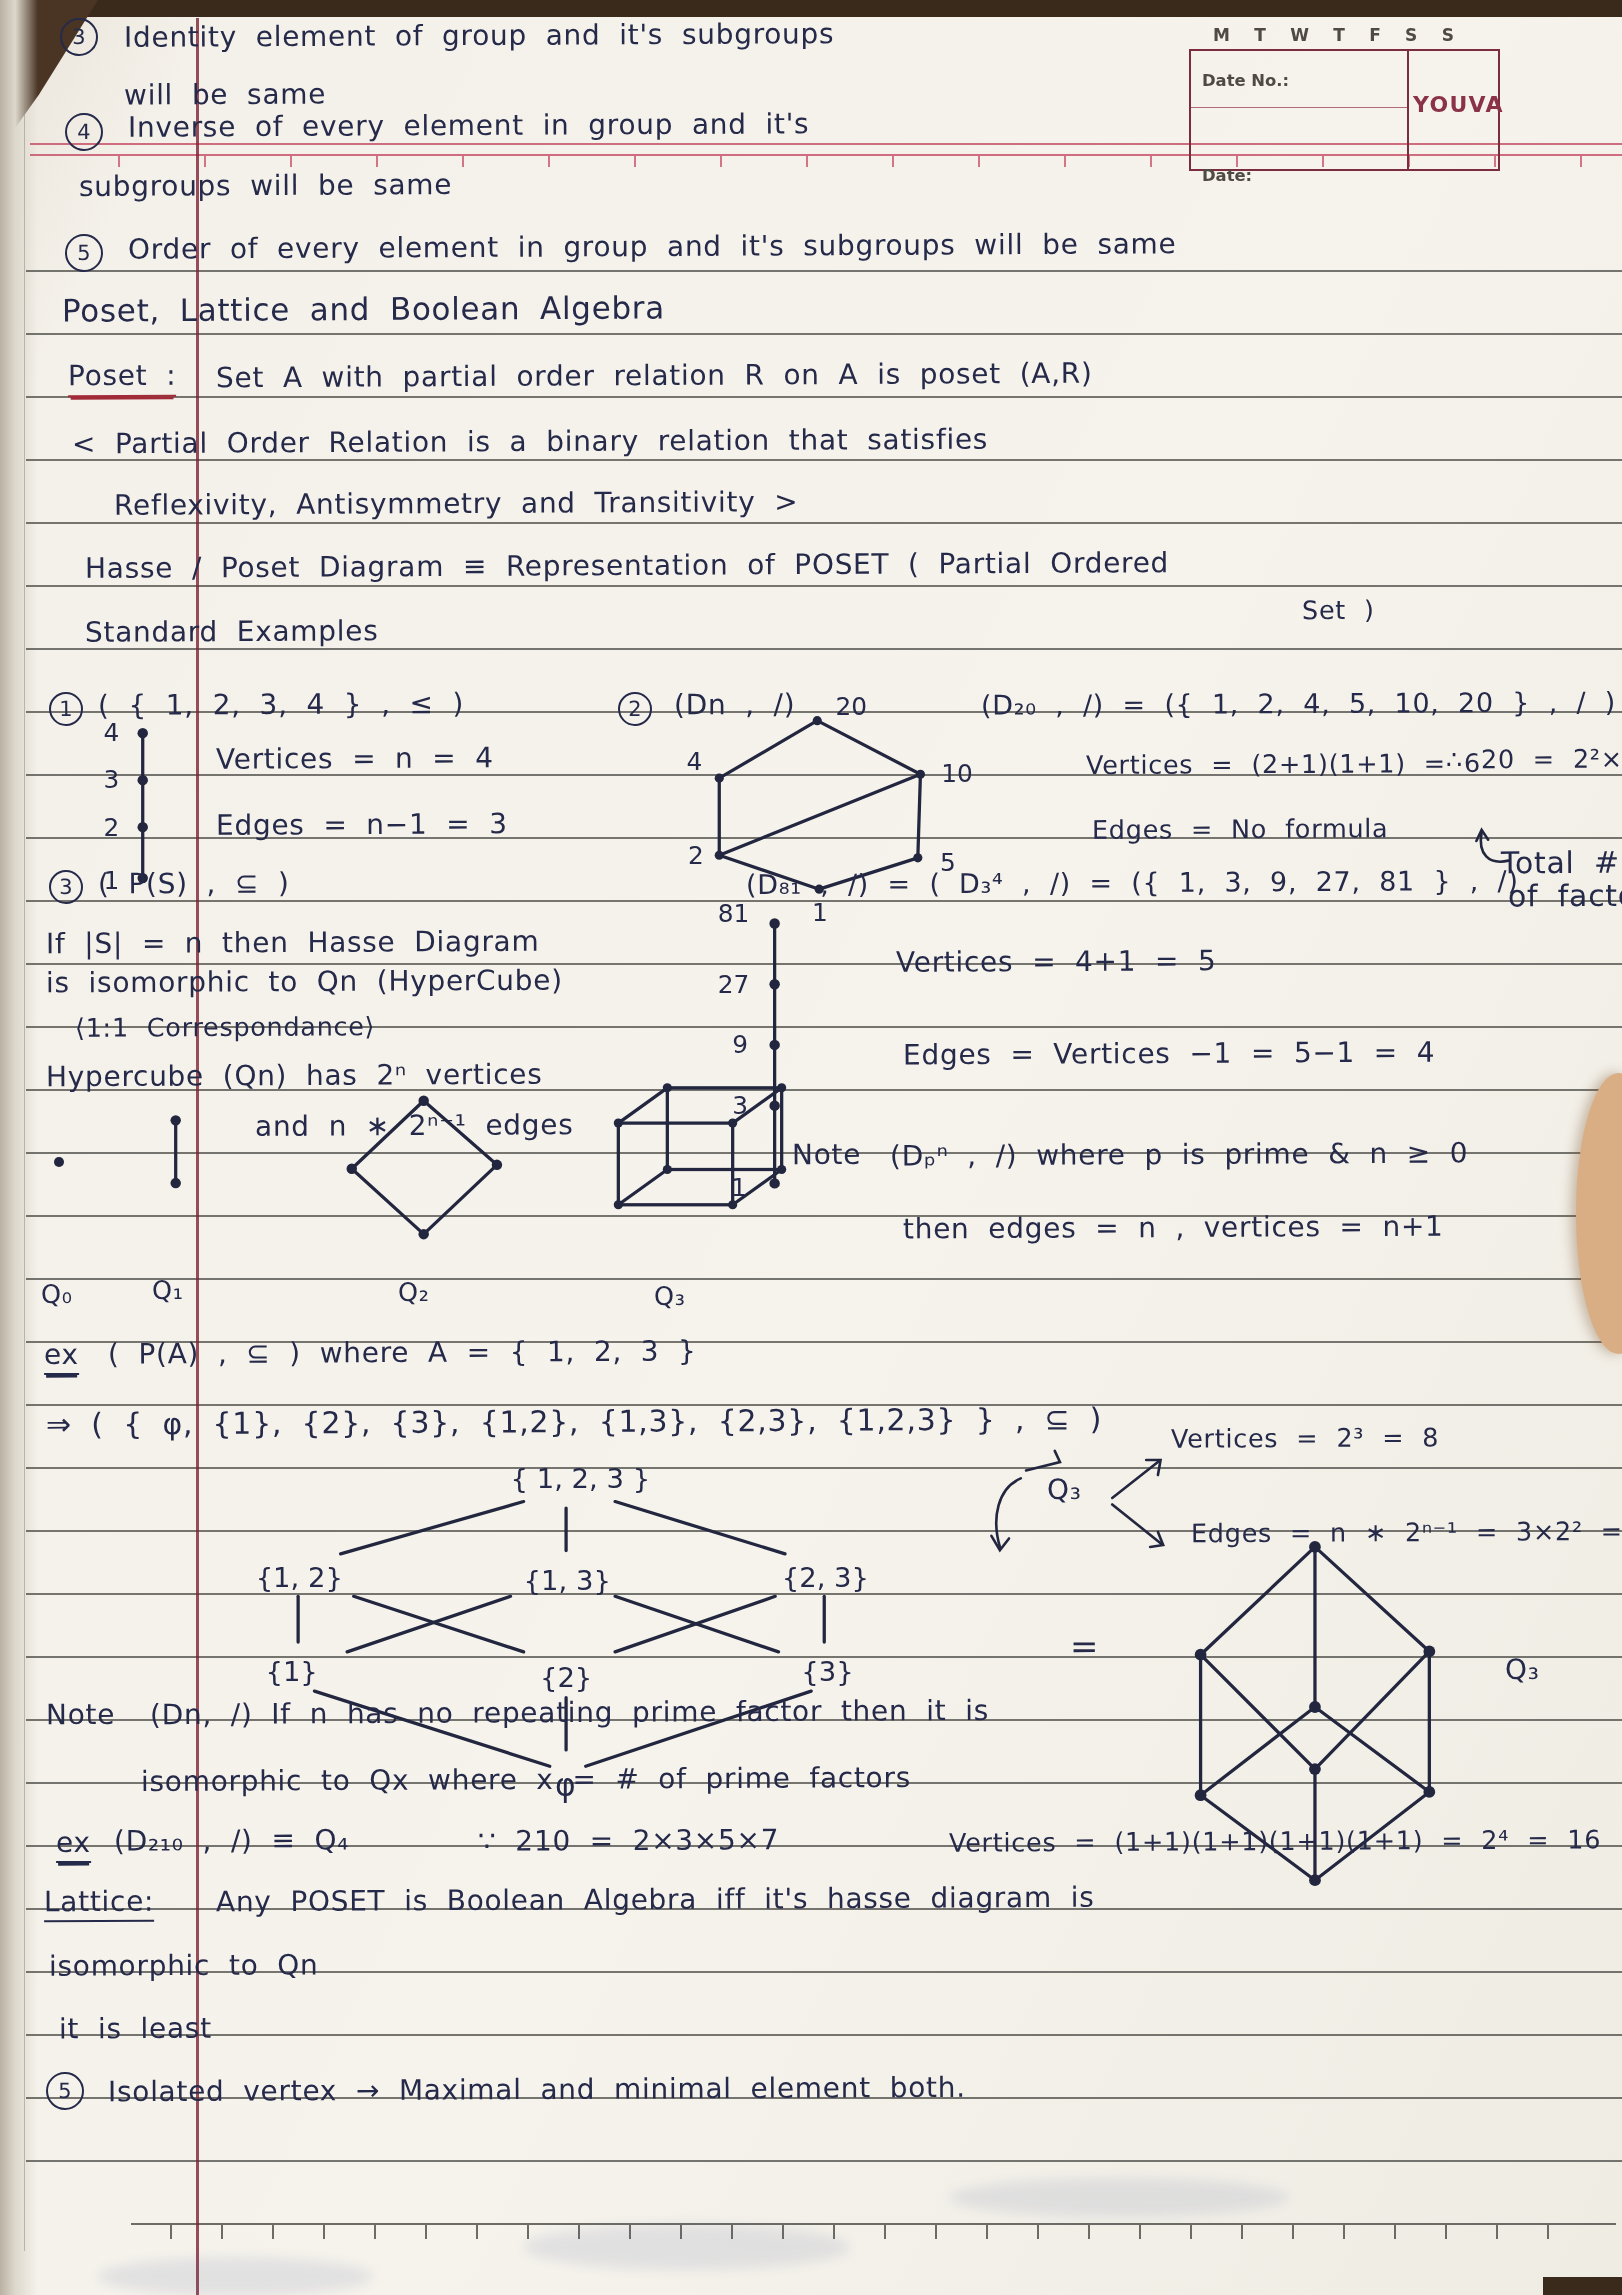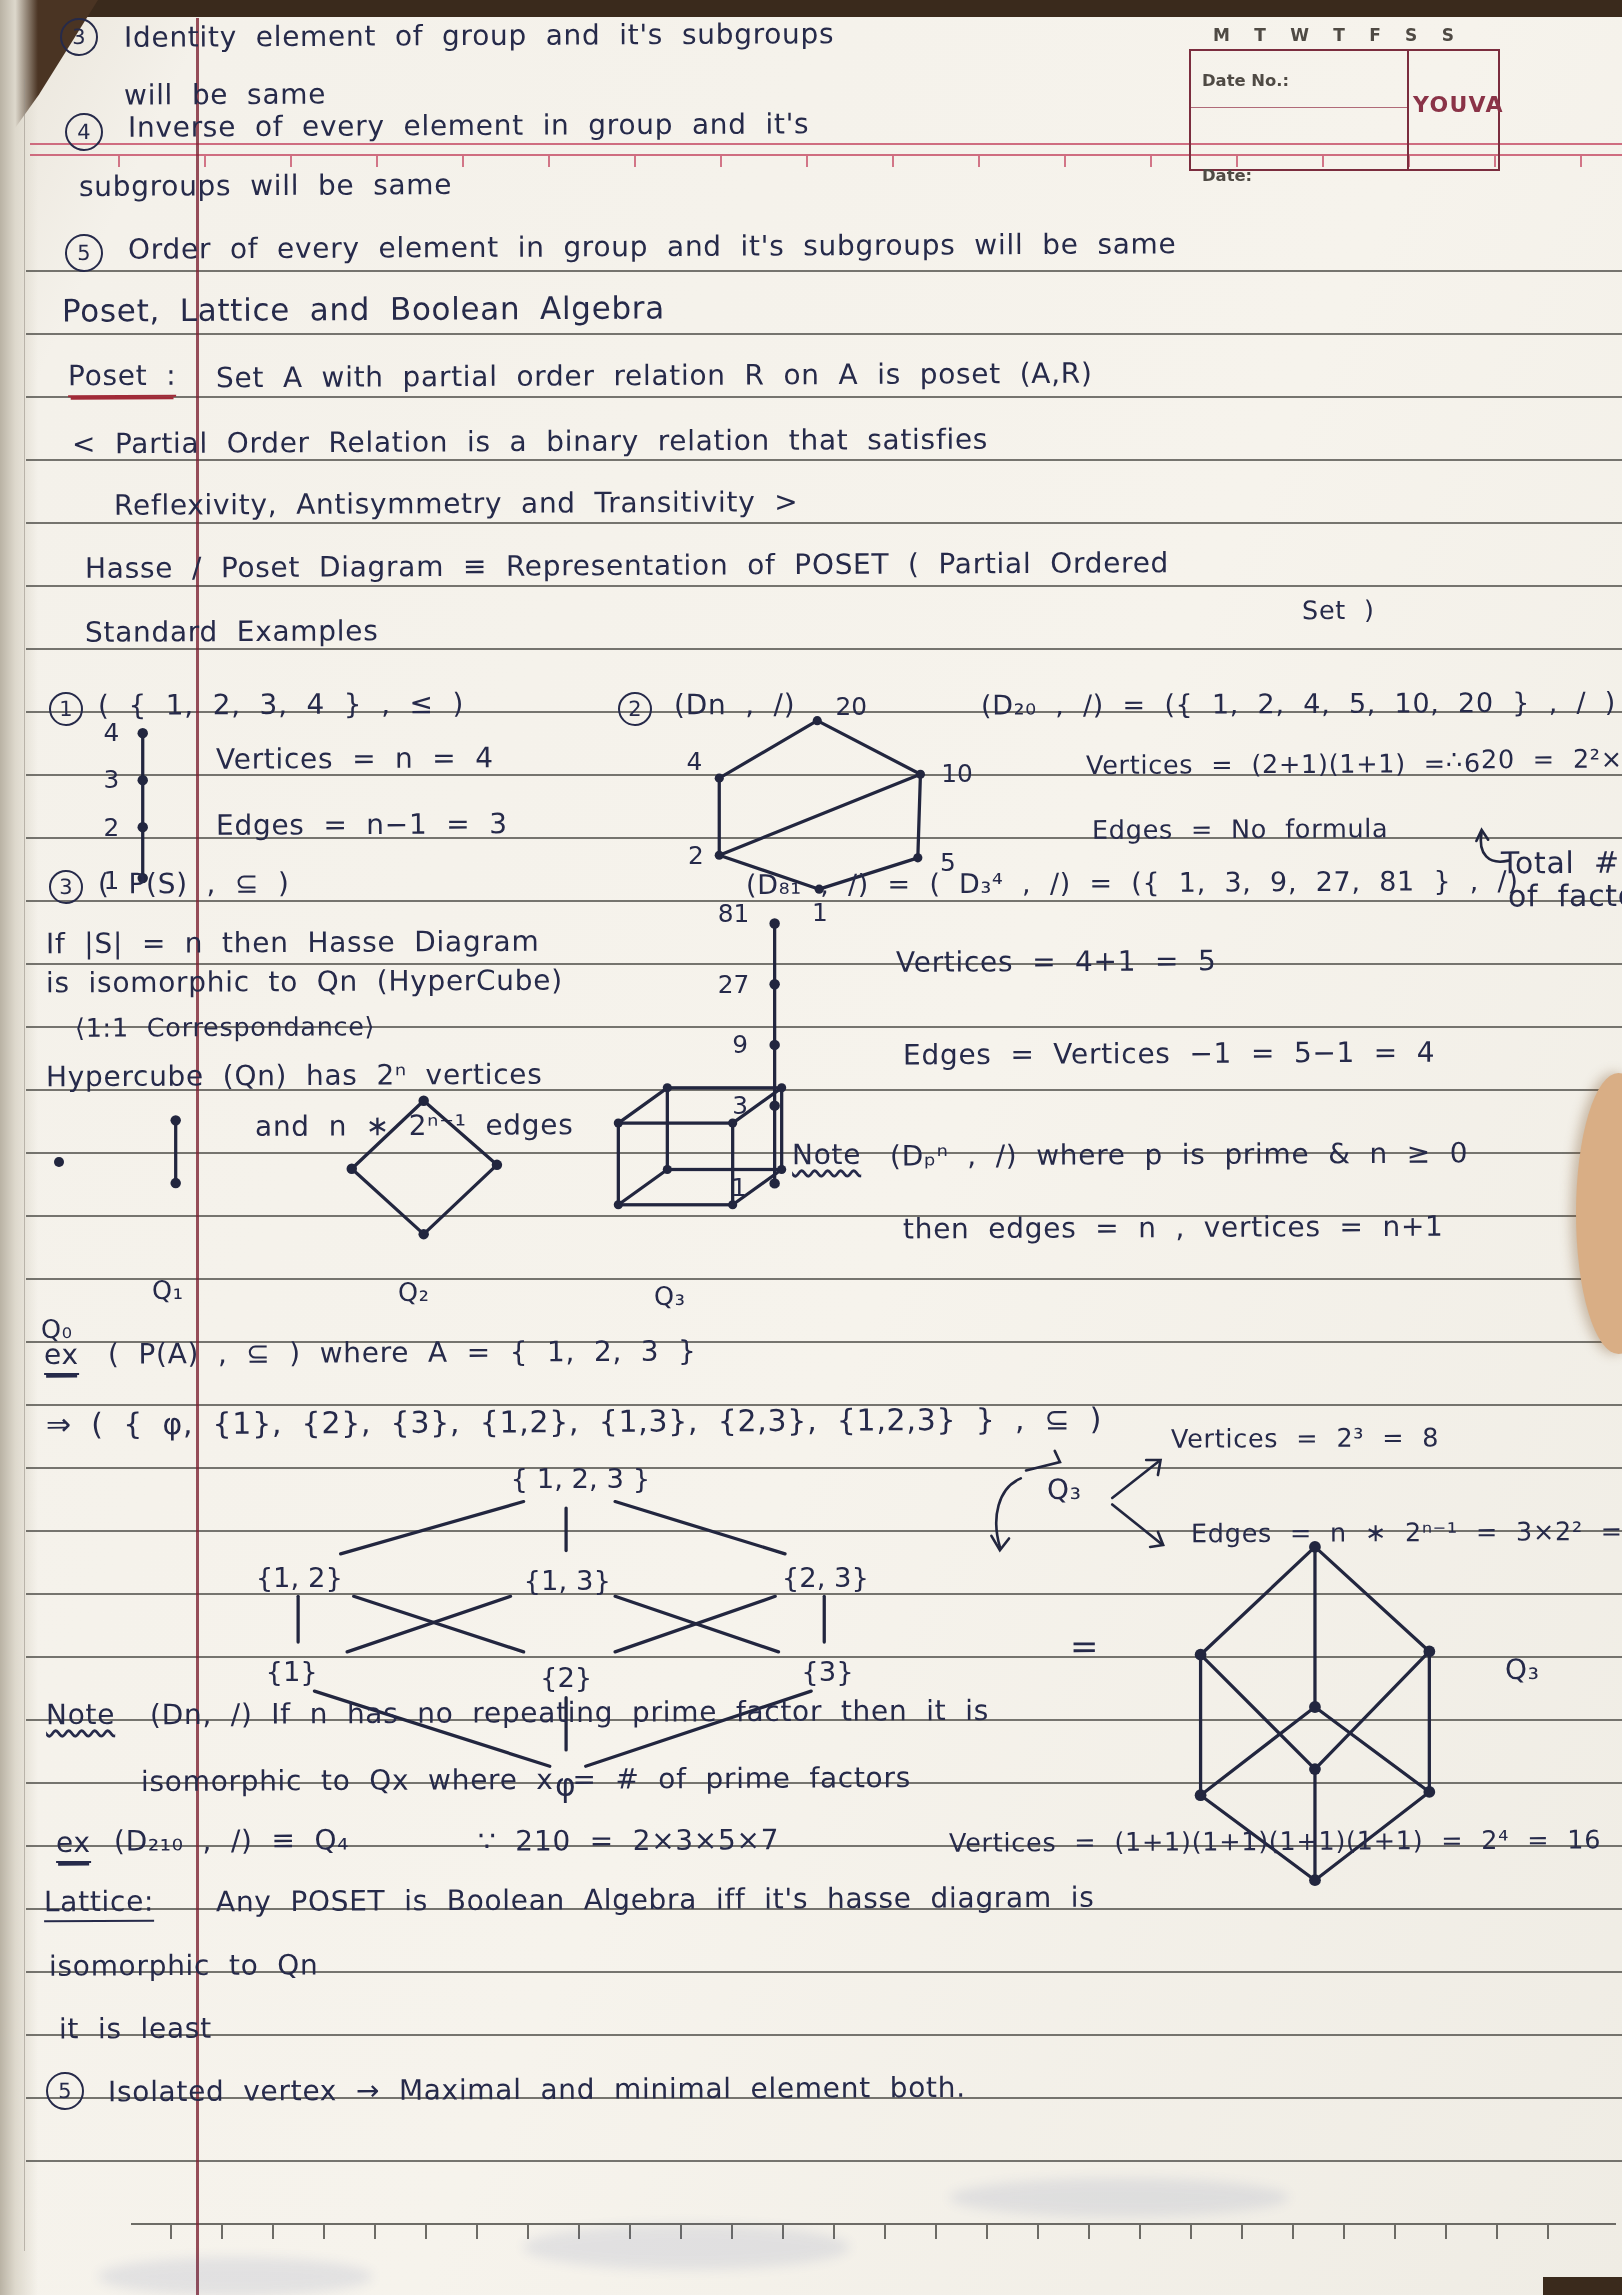--- a/index.html
+++ b/index.html
@@ -8,21 +8,21 @@
         font-family:"DejaVu Sans",sans-serif;color:#262a4a;}
   .t{position:absolute;white-space:nowrap;line-height:1.05;letter-spacing:0.7px;word-spacing:9.2px;
      font-size:28px;transform:rotate(-0.3deg);}
   .sm{font-size:30px;}
   .md{font-size:25.5px;}
   .circ{display:inline-flex;align-items:center;justify-content:center;width:34px;height:34px;
         border:2px solid #262a4a;border-radius:50%;font-size:21px;letter-spacing:0;}
   .lbl-ul{border-bottom:2px solid #262a4a;padding-bottom:2px;}
   .lbl-dul{border-bottom:2px solid #262a4a;box-shadow:0 4.6px 0 -2px #262a4a;padding-bottom:2px;}
   .lbl-red{border-bottom:2px solid #a12b38;box-shadow:0 5.2px 0 -2.6px #a12b38;padding-bottom:2.6px;}
-  .wavy{text-decoration:underline;text-decoration-style:wavy;text-decoration-color:#262a4a;
+  .wavy{text-decoration-style:wavy;text-decoration-color:#262a4a;
         text-underline-offset:5.2px;}
   
   .rules{position:absolute;left:26px;right:0;top:209px;height:1991px;opacity:.75;
          background:repeating-linear-gradient(to bottom,transparent 0 61px,#4b4a45 61px 63px);}
   .pinkline{position:absolute;left:30px;right:0;top:143px;height:8.5px;
             border-top:2px solid #c9566e;border-bottom:2px solid #c9566e;opacity:.85;}
   .pinkticks{position:absolute;left:118px;right:39px;top:156px;height:11px;opacity:.8;
              background:repeating-linear-gradient(to right,#c9566e 0 2px,transparent 2px 86px);}
   .botline{position:absolute;left:131px;right:6.5px;top:2223px;height:2px;background:#4b4a45;opacity:.8;}
   .botticks{position:absolute;left:170px;right:26px;top:2225px;height:14.4px;opacity:.8;
@@ -206,21 +206,21 @@
       <line x1="200" y1="197" x2="275" y2="143"></line>
     <circle cx="100" cy="18" r="7"></circle>
       <circle cx="275" cy="18" r="7"></circle>
       <circle cx="100" cy="143" r="7"></circle>
       <circle cx="275" cy="143" r="7"></circle>
     <circle cx="25" cy="72" r="7"></circle>
       <circle cx="200" cy="72" r="7"></circle>
       <circle cx="25" cy="197" r="7"></circle>
       <circle cx="200" cy="197" r="7"></circle>
   </svg>
-  <span class="t md" style="left:41px;top:1281px;margin-top:35px;">Q₀</span>
+  <span class="t md" style="left:41px;top:1281px;">Q₀</span>
   <span class="t md" style="left:152px;top:1277px;">Q₁</span>
   <span class="t md" style="left:398px;top:1279px;">Q₂</span>
   <span class="t md" style="left:654px;top:1283px;">Q₃</span>
 
   <span class="t" style="left:44px;top:1340px;"><span class="lbl-dul">ex</span></span>
   <span class="t" style="left:108px;top:1338px;">( P(A) ,  ⊆ )   where     A = { 1, 2, 3 }</span>
   <span class="t" style="left:1047px;top:1475px;">Q₃</span>
   <span class="t md" style="left:1171px;top:1425px;">Vertices = 2³ = 8</span>
   <span class="t md" style="left:1191px;top:1519px;">Edges = n ∗ 2ⁿ⁻¹ =  3×2² = 12</span>
   <svg class="deco" style="left:962px;top:1439px;" width="209" height="144" viewBox="0 0 320 220">

